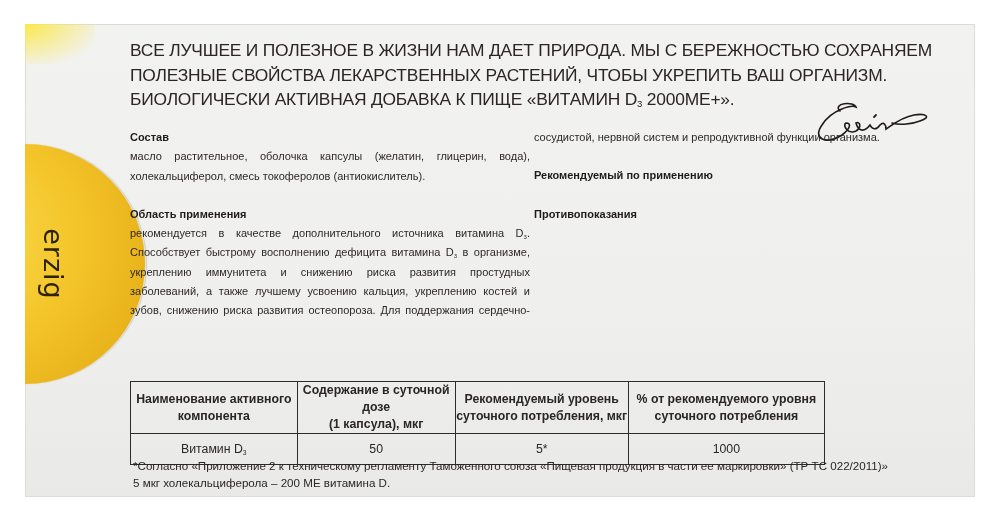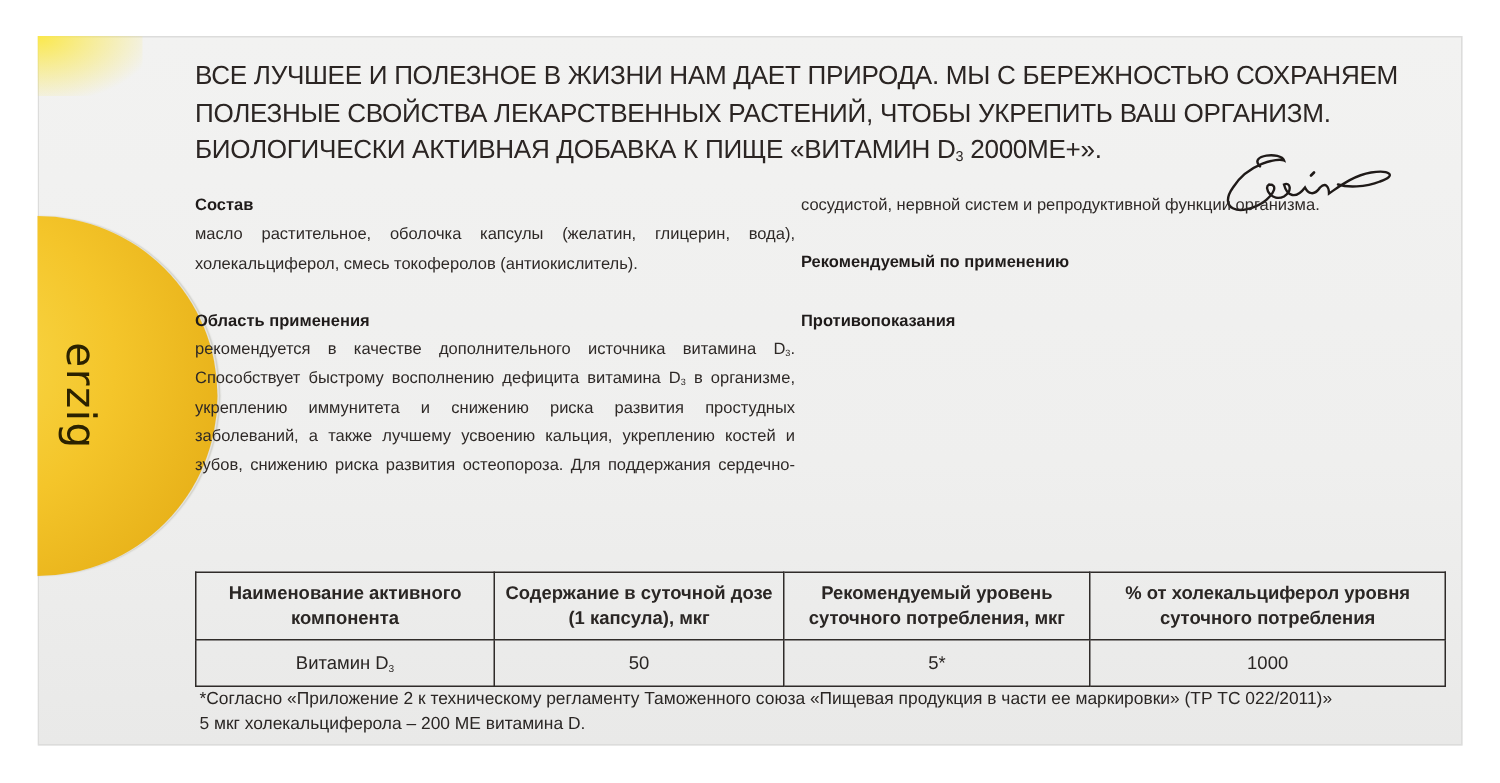--- a/index.html
+++ b/index.html
@@ -36,21 +36,21 @@
   .col {
     position:absolute; font-size:11px; line-height:19.3px; color:#2e2927;
   }
   .col-left { left:105px; top:104px; width:400px; }
   .col-right { left:509px; top:104px; width:406px; }
   .section-title { font-weight:bold; color:#1f1b1a; }
   .justify { text-align:justify; text-align-last:left; }
   .justify-full { text-align:justify; text-align-last:justify; }
   .gap { height:19px; }
   .table {
-    position:absolute; left:105px; top:357px; width:834px; border-collapse:collapse;
+    position:absolute; left:105px; top:357px; width:695px; border-collapse:collapse;
     font-size:12.3px; color:#2a2624;
   }
   .table th, .table td { border:1.3px solid #2f2b29; text-align:center; padding:0; }
   .table th { font-weight:bold; height:44px; line-height:17px; }
   .table td { height:30px; }
   .footnote {
     position:absolute; left:108px; top:433px; font-size:11.6px; line-height:17px; color:#2a2624; white-space:nowrap;
   }
 </style>
 </head>
@@ -93,21 +93,21 @@
         <col style="width:201px">
         <col style="width:195px">
         <col style="width:206px">
         <col style="width:239px">
       </colgroup>
     <tbody>
         <tr>
       <th><span>Наименование активного</span><br><span>компонента</span></th>
       <th><span>Содержание в суточной дозе</span><br><span>(1 капсула), мкг</span></th>
       <th><span>Рекомендуемый уровень</span><br><span>суточного потребления, мкг</span></th>
-      <th><span>% от холекальциферол уровня</span><br><span>суточного потребления</span></th>
+      <th><span>% от рекомендуемого уровня</span><br><span>суточного потребления</span></th>
     </tr>
     <tr>
       <td><span>Витамин D</span><sub>3</sub></td>
       <td>50</td>
       <td>5*</td>
       <td>1000</td>
     </tr>
   </tbody>
     </table>
 

